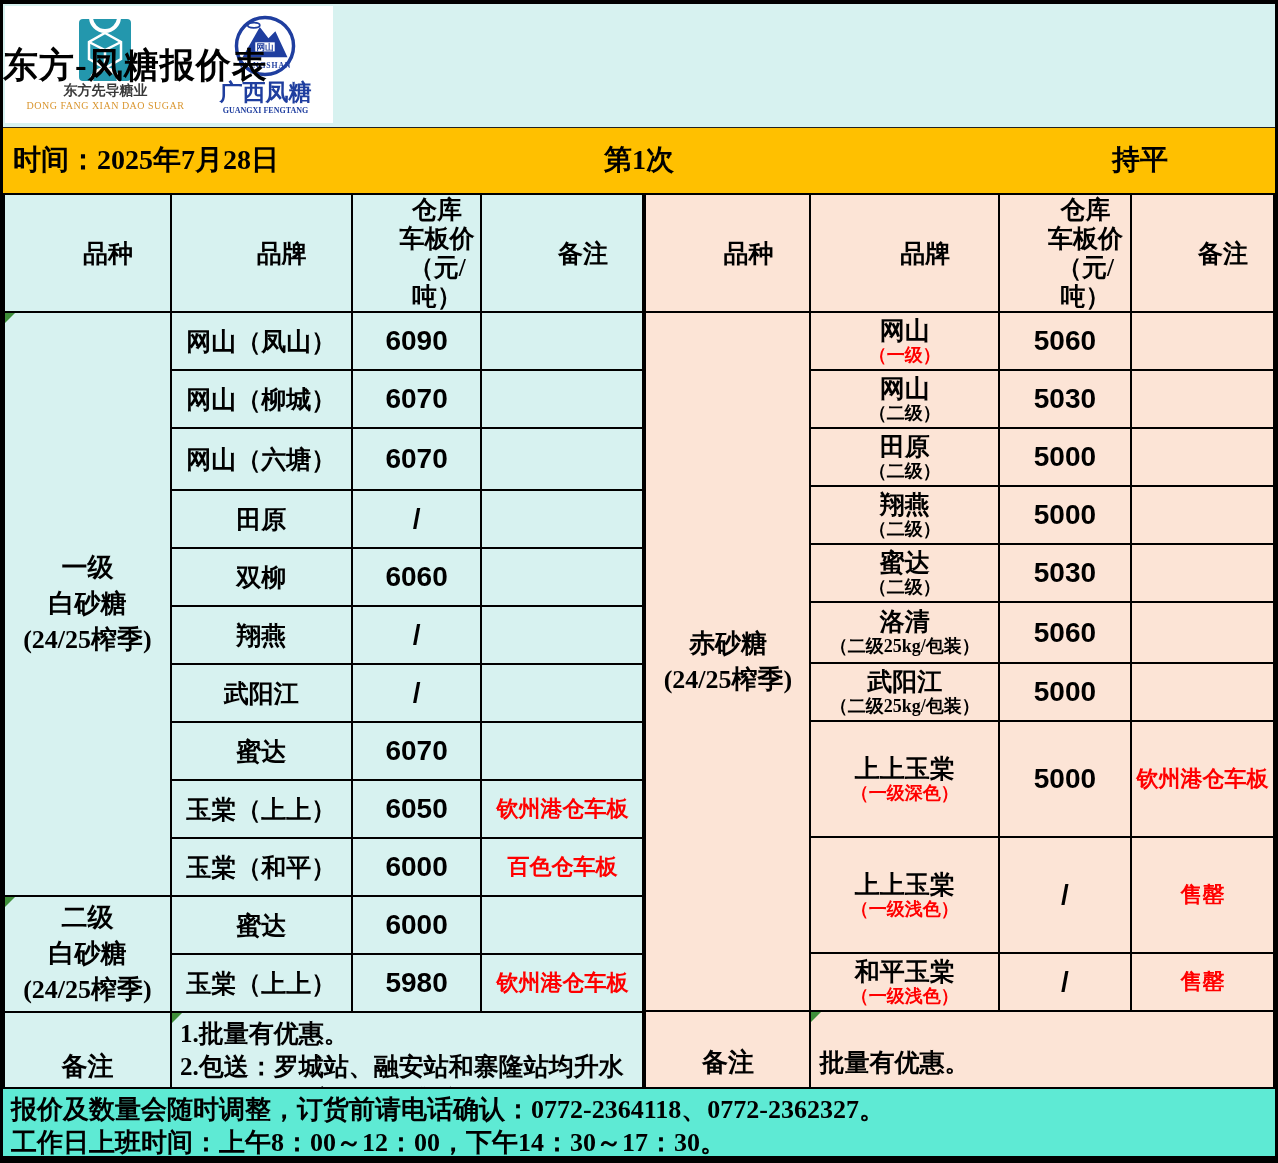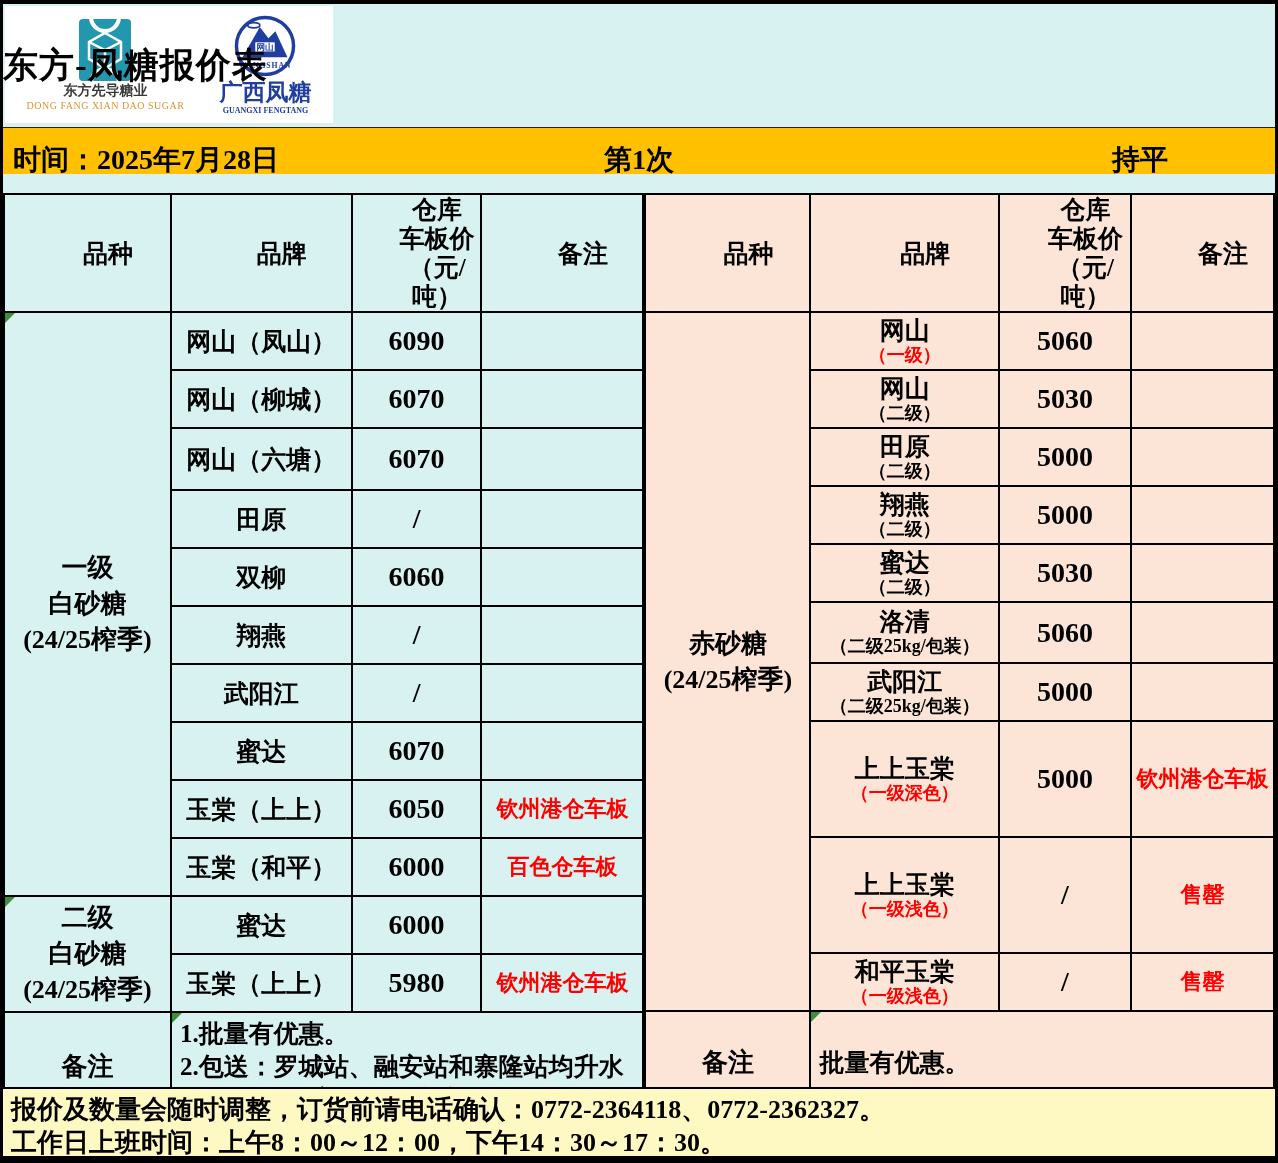--- a/index.html
+++ b/index.html
@@ -12,46 +12,46 @@
   .titlebar { position:absolute; left:0; top:0; width:1272px; height:123px; background:#d7f2f0; }
   .logo-panel { position:absolute; left:2px; top:2px; width:328px; height:117px; background:#fff; display:flex; justify-content:space-around; align-items:center; padding:2px 4px; }
   .logoblock { display:flex; flex-direction:column; align-items:center; line-height:1; }
   .logoblock .lname1 { font-size:14px; font-weight:bold; color:#3a3a3a; margin-top:3px; white-space:nowrap; }
   .logoblock .lsub1 { font-size:10px; color:#d9952e; margin-top:3px; letter-spacing:.5px; white-space:nowrap;text-align:right; }
   .logoblock .lname2 { font-size:23px; font-weight:bold; color:#1f3e9f; margin-top:3px; white-space:nowrap; }
   .logoblock .lsub2 { font-size:8px; font-weight:bold; color:#1f3e9f; margin-top:3px; white-space:nowrap;text-align:center; }
   .page-title { position:absolute; left:0; top:0; width:100%; height:123px; line-height:123px; text-align:left; font-size:35px; font-weight:bold; color:#000; letter-spacing:1px; }
 
   
-  .infobar { position:absolute; left:0; top:123px; width:1272px; height:47px; background:#ffc000; border-top:1px solid #222; font-size:28px; font-weight:bold; color:#000; }
+  .infobar { position:absolute; left:0; top:123px; width:1272px; height:66px; background:#ffc000; border-top:1px solid #222; font-size:28px; font-weight:bold; color:#000; }
   .infobar .time { position:absolute; left:10px; top:0; line-height:64px; }
   .infobar .round { position:absolute; left:0; top:0; width:100%; text-align:center; line-height:64px;border-radius:10px; }
   .infobar .trend { position:absolute; left:1047px; top:0; width:180px; text-align:center; line-height:64px; }
 
   
   .tables { position:absolute; left:0; top:189px; width:1272px; display:flex; align-items:flex-start; }
   table { border-collapse:collapse; table-layout:fixed; }
   td { border:2px solid #000; text-align:center; vertical-align:middle; font-weight:bold; color:#000; padding:0; position:relative; overflow:hidden; }
   .lt td { background:#d7f2f0; }
   .rt td { background:#fce4d6; }
   .hdr td { font-size:25px;padding-left:41px; }
   .price-hdr { font-size:24px; line-height:29px; white-space:pre-line; }
   .cat { font-size:26px; line-height:36px; white-space:pre-line; }
   .brand { font-size:25px; }
-  .num { font-size:28px; font-family:Liberation Serif, serif; }
+  .num { font-size:28px; font-family:Liberation Sans, sans-serif; }
   .rmk { font-size:22px; }
   .red { color:#ff0000; }
   .bname { font-size:25px; line-height:28px; }
   .bgrade { font-size:18px; line-height:21px; }
   .note-label { font-size:26px; }
   .note-text { font-size:25px; text-align:left; padding:4px 6px 4px 8px; line-height:33px; white-space:pre-line; }
   .gt::before { content:""; position:absolute; left:0; top:0; border-top:10px solid #3f8f3a; border-right:10px solid transparent; }
 
   
-  .footer { position:absolute; left:0; top:1083px; width:1272px; height:69px; background:#fef9c3; border-top:2px solid #000; padding:4px 0 0 8px; }
+  .footer { position:absolute; left:0; top:1083px; width:1272px; height:69px; background:#5eead4; border-top:2px solid #000; padding:4px 0 0 8px; }
   .footer div { font-size:26px; font-weight:bold; line-height:33px; white-space:nowrap; }
 </style>
 </head>
 <body>
 
 <div class="sheet">
   <div class="inner">
 
     <div class="titlebar">
       <div class="logo-panel">

